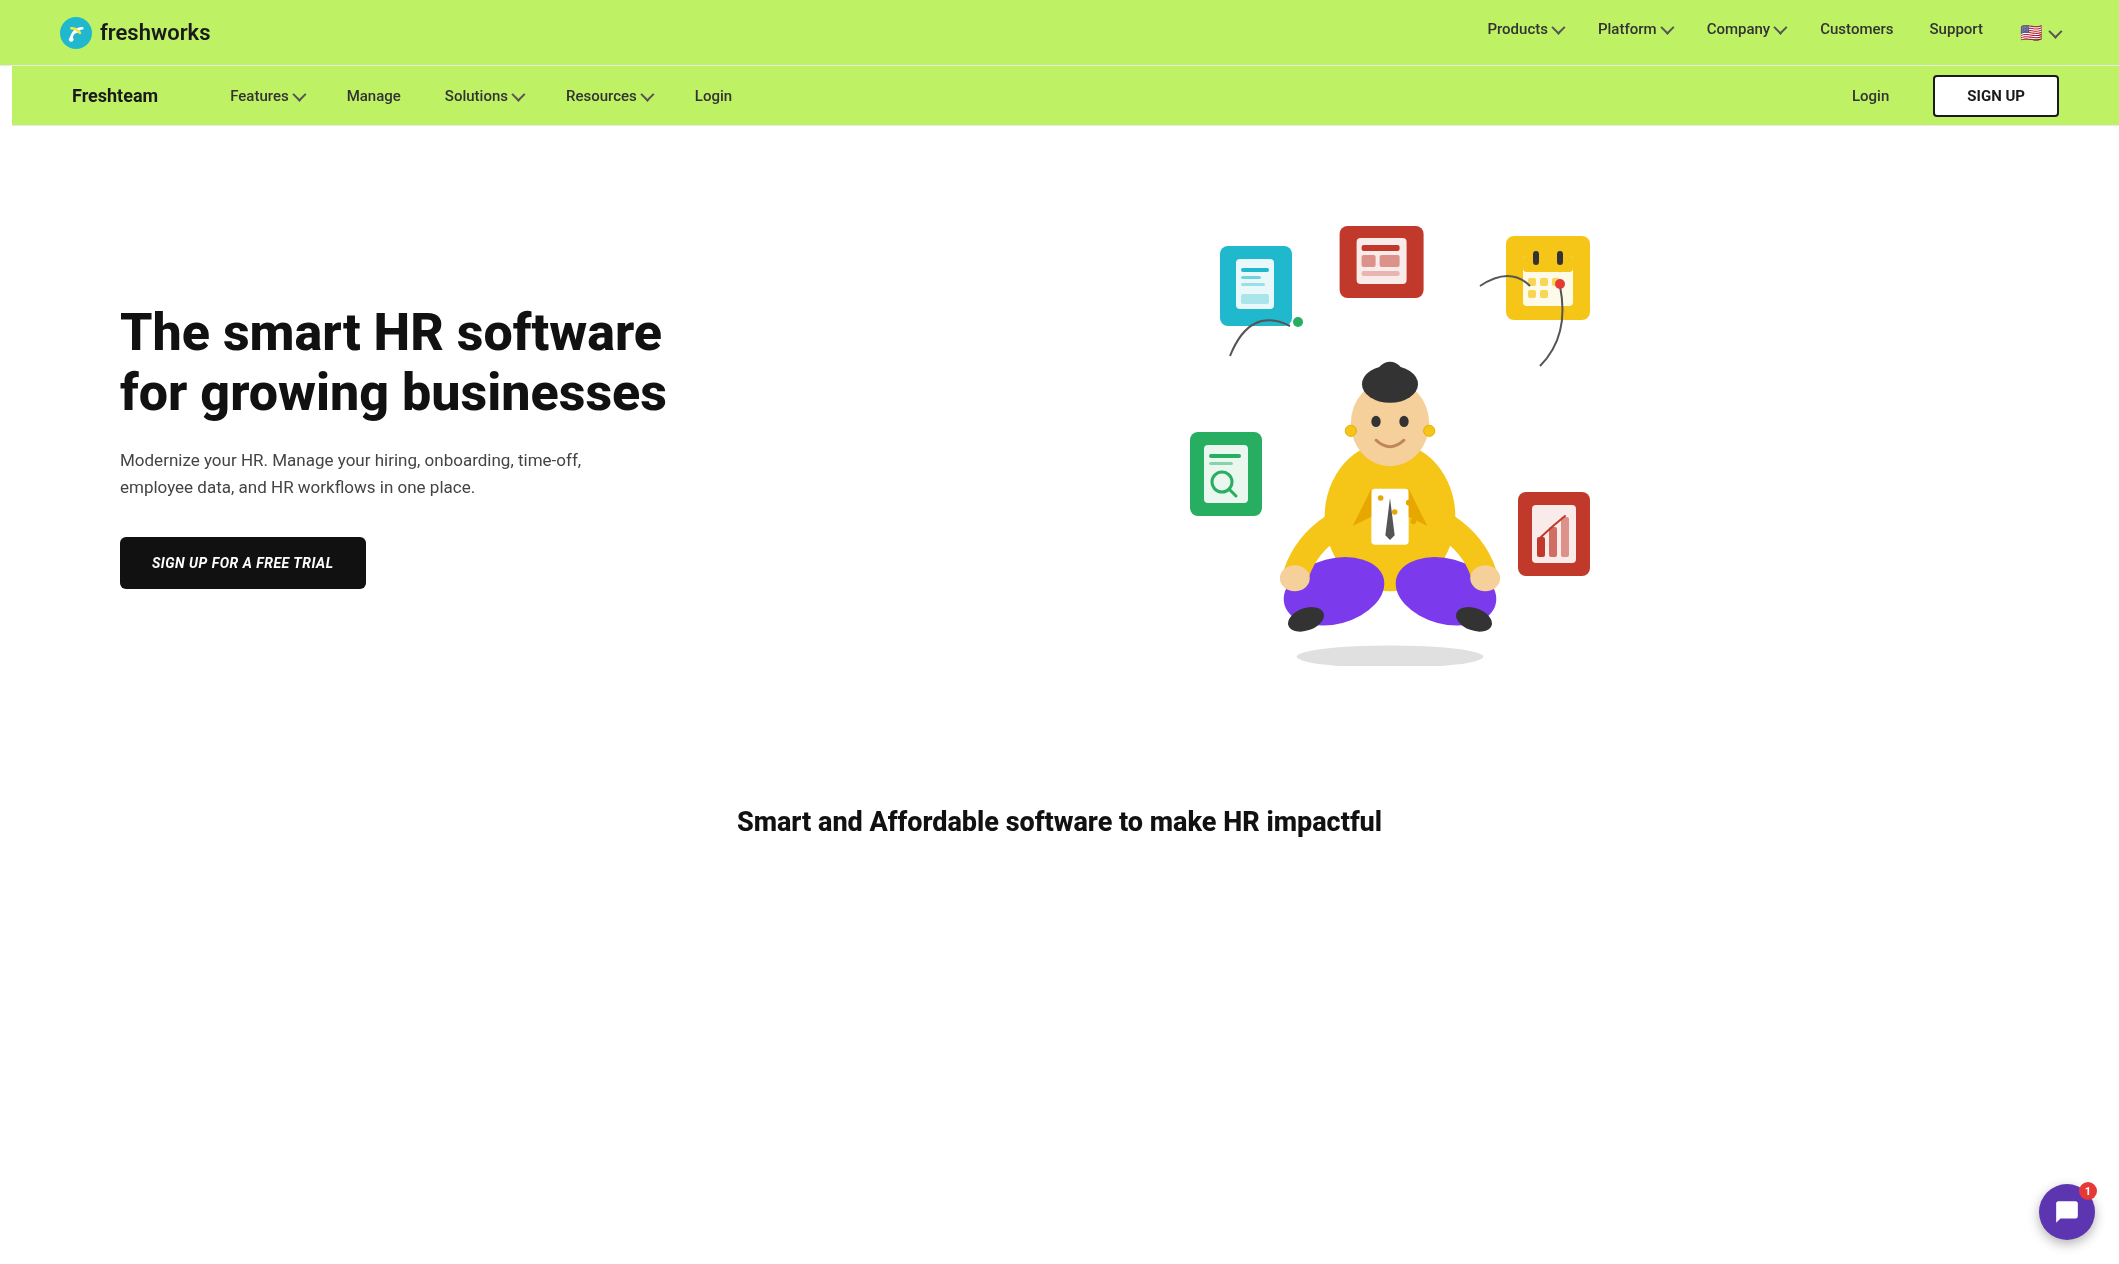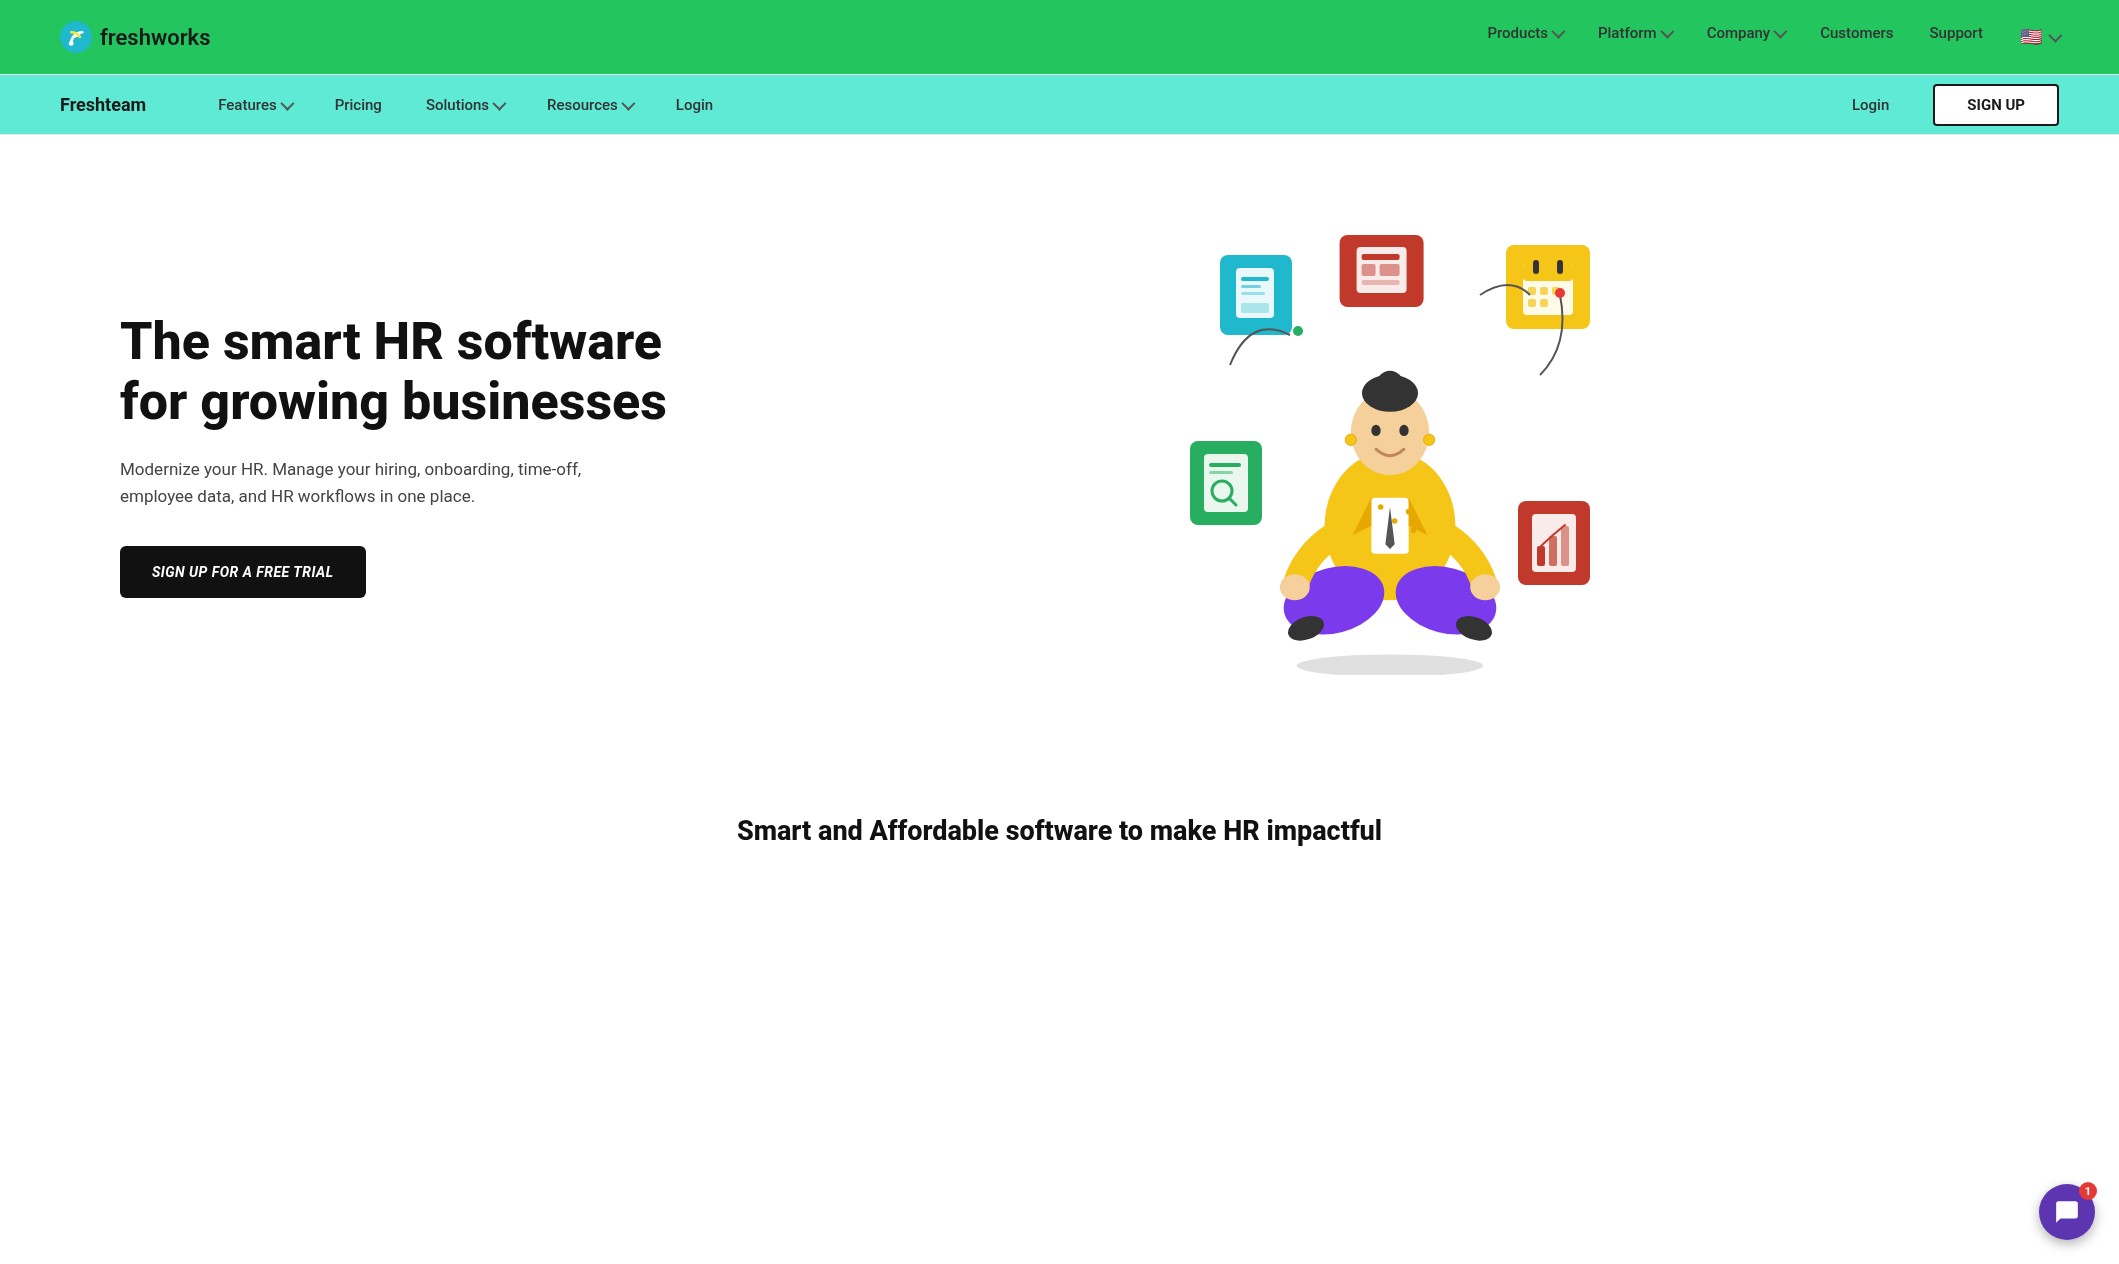--- a/index.html
+++ b/index.html
@@ -4,23 +4,23 @@
   <style>
     *, *::before, *::after { box-sizing: border-box; margin: 0; padding: 0; }
     body { font-family: -apple-system, BlinkMacSystemFont, 'Segoe UI', Roboto, sans-serif; background: #fff; color: #1a1a1a; overflow-x: hidden; }
 
     
     .top-nav {
       display: flex;
       align-items: center;
       justify-content: space-between;
       padding: 0 60px;
-      height: 75px;
+      height: 66px;
       border-bottom: 1px solid #e8e8e8;
-      background: #22c55e;
+      background: #bef264;
     }
     .top-nav-logo {
       display: flex;
       align-items: center;
       gap: 8px;
       text-decoration: none;
     }
     .logo-icon {
       width: 32px;
       height: 32px;
@@ -72,22 +72,23 @@
       font-size: 18px;
     }
 
     
     .sub-nav {
       display: flex;
       align-items: center;
       padding: 0 60px;
       height: 60px;
       border-bottom: 1px solid #e8e8e8;
-      background: #5eead4;
+      background: #bef264;
       gap: 0;
+      margin-left: 12px;
     }
     .sub-nav-brand {
       font-size: 18px;
       font-weight: 700;
       color: #1a1a1a;
       margin-right: 60px;
       white-space: nowrap;
     }
     .sub-nav-links {
       display: flex;
@@ -329,21 +330,21 @@
   <span class="sub-nav-brand">Freshteam</span>
   <ul class="sub-nav-links">
     <li>
       <a href="#">
         <span>Features</span>
         <span class="chevron-down"></span>
       </a>
     </li>
     <li>
       <a href="#">
-        <span>Pricing</span>
+        <span>Manage</span>
       </a>
     </li>
     <li>
       <a href="#">
         <span>Solutions</span>
         <span class="chevron-down"></span>
       </a>
     </li>
     <li>
       <a href="#">

